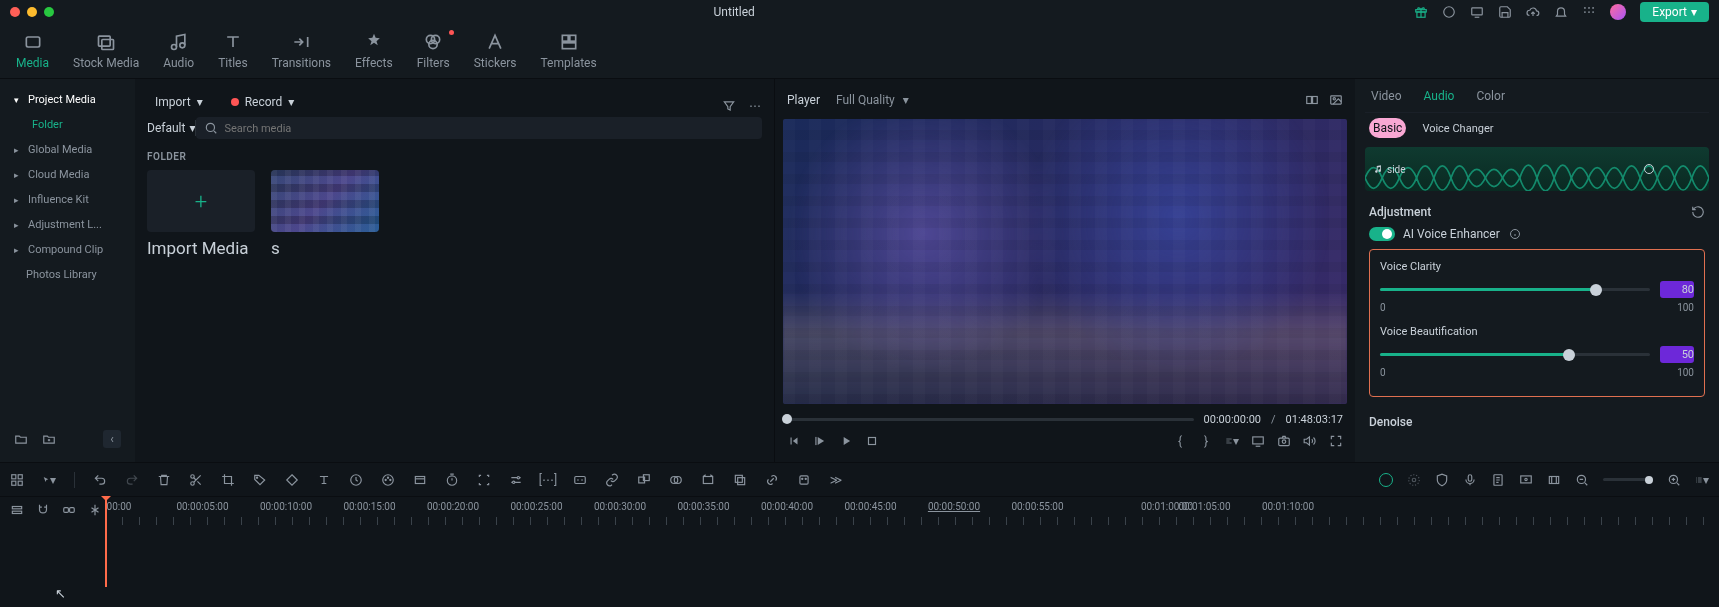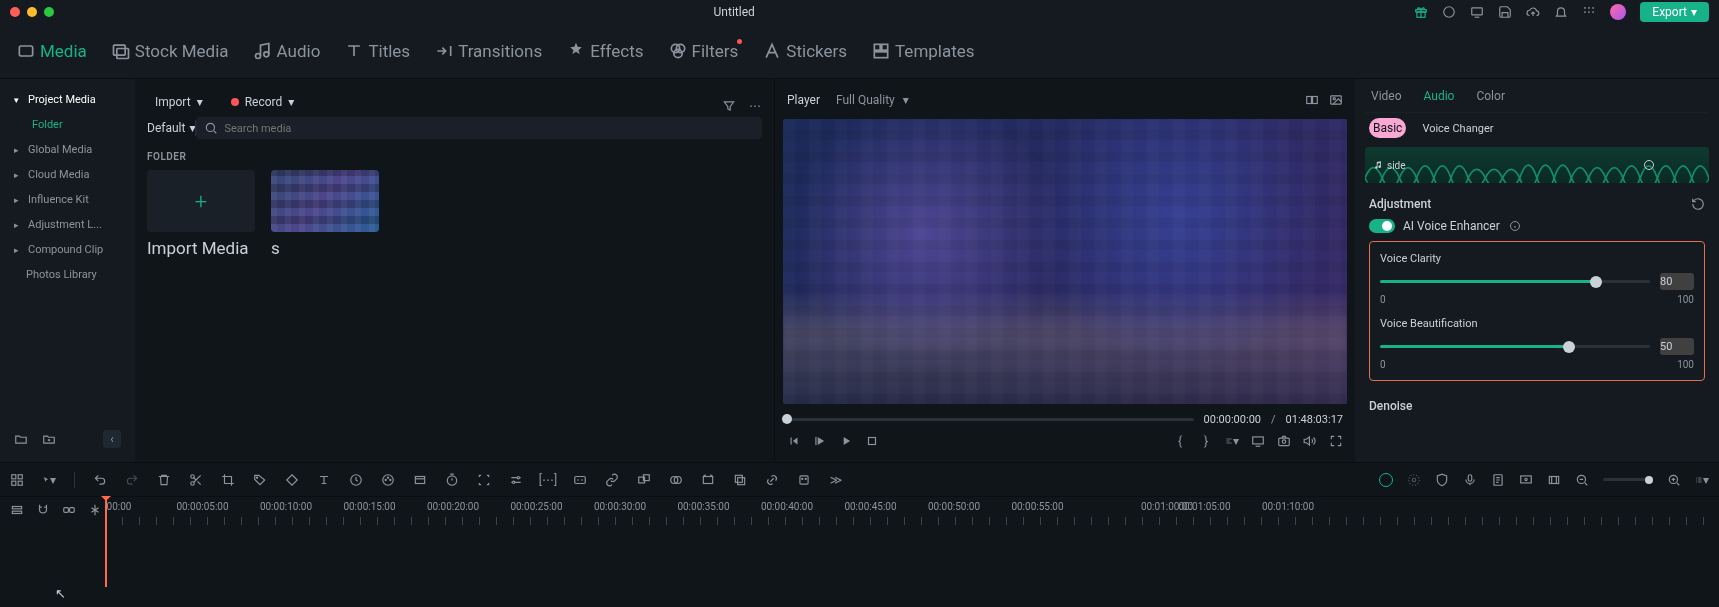--- a/index.html
+++ b/index.html
@@ -11,21 +11,21 @@
 .traffic{display:flex;gap:7px}
 .dot{width:10px;height:10px;border-radius:50%}
 .title{flex:1;text-align:center;color:#c9d1d9;font-size:12px}
 .title-right{display:flex;gap:14px;align-items:center}
 .export-btn{background:#18b28a;color:#fff;padding:3px 12px;border-radius:4px;display:flex;align-items:center;gap:4px}
 .tico{width:14px;height:14px;display:flex;align-items:center;justify-content:center;color:#8b949e}
 .avatar{width:16px;height:16px;border-radius:50%;background:linear-gradient(135deg,#ff6b9d,#a855f7)}
 
 
 .top-tabs{height:55px;display:flex;align-items:center;padding:0 16px;gap:24px;border-bottom:1px solid #0a0d11}
-.ttab{display:flex;flex-direction:row;align-items:center;gap:4px;color:#8b949e;cursor:pointer;font-size:17px;position:relative}
+.ttab{display:flex;flex-direction:column;align-items:center;gap:4px;color:#8b949e;cursor:pointer;font-size:12px;position:relative}
 .ttab.active{color:#18b28a}
 .ttab .tico{width:20px;height:20px;font-size:16px}
 .ttab .notif{position:absolute;top:-2px;right:-4px;width:5px;height:5px;border-radius:50%;background:#ff5555}
 
 
 .main{flex:1;display:flex;min-height:0}
 .left-col{width:135px;background:#141a1f;padding:8px 4px;display:flex;flex-direction:column}
 .side-item{padding:6px 10px;display:flex;align-items:center;gap:6px;color:#8b949e;cursor:pointer;font-size:11px}
 .side-item.active{color:#fff}
 .side-item.sel{color:#18b28a}
@@ -72,37 +72,37 @@
 .controls{height:26px;display:flex;align-items:center;gap:12px;padding:0 4px;color:#8b949e}
 .controls-right{margin-left:auto;display:flex;gap:12px;align-items:center}
 
 .right-col{flex:1;background:#141a1f;display:flex;flex-direction:column;padding:0 10px}
 .right-tabs{height:34px;display:flex;align-items:center;gap:22px;padding:0 6px;border-bottom:1px solid #1a2028}
 .rtab{color:#8b949e;cursor:pointer;font-size:12px}
 .rtab.active{color:#18b28a}
 .sub-tabs{height:30px;display:flex;align-items:center;gap:16px;padding:6px 4px}
 .pill{background:#f9a8d4;color:#0d1117;padding:3px 4px;border-radius:10px;font-size:12px}
 .sub-tabs .stab{color:#c9d1d9;font-size:11px}
-.wave-box{height:36px;background:linear-gradient(180deg,#0f3a30,#0a2a22);border-radius:4px;margin:4px 0;position:relative;display:flex;align-items:center;padding:0 8px;gap:6px;overflow:hidden}
+.wave-box{height:44px;background:linear-gradient(180deg,#0f3a30,#0a2a22);border-radius:4px;margin:4px 0;position:relative;display:flex;align-items:center;padding:0 8px;gap:6px;overflow:hidden}
 .wave-label{color:#c9d1d9;font-size:10px;z-index:2;display:flex;align-items:center;gap:4px}
 .wave-svg{position:absolute;inset:0;opacity:.7}
 .wave-handle{position:absolute;right:50px;top:50%;transform:translate(-50%,-50%);width:10px;height:10px;border:1.5px solid #c9d1d9;border-radius:50%;z-index:2}
 .section{padding:10px 4px}
 .section-head{display:flex;align-items:center;justify-content:space-between;color:#c9d1d9;font-size:12px;font-weight:500;margin-bottom:8px}
 .toggle-row{display:flex;align-items:center;gap:8px;margin:8px 0}
 .toggle{width:26px;height:14px;background:#18b28a;border-radius:7px;position:relative}
 .toggle::after{content:"";position:absolute;width:10px;height:10px;background:#fff;border-radius:50%;top:2px;left:13px}
 .highlight-box{border:1.5px solid #e07050;border-radius:4px;padding:10px;margin:4px 0}
 .slider-group{margin-bottom:12px}
 .slider-label{color:#c9d1d9;font-size:11px;margin-bottom:8px}
 .slider-row{display:flex;align-items:center;gap:10px}
 .slider-track{flex:1;height:3px;background:#2a3138;border-radius:2px;position:relative}
 .slider-fill{position:absolute;height:100%;background:#18b28a;border-radius:2px}
 .slider-handle{position:absolute;width:12px;height:12px;background:#c9d1d9;border-radius:50%;top:50%;transform:translate(-50%,-50%)}
-.slider-val{width:34px;text-align:left;background:#404040;border-radius:3px;padding:2px 0;font-size:11px}
+.slider-val{width:34px;text-align:right;background:#6d28d9;border-radius:3px;padding:2px 0;font-size:11px}
 .slider-minmax{display:flex;justify-content:space-between;font-size:10px;color:#8b949e;margin-top:4px}
 
 
 .timeline{height:145px;background:#10151a;display:flex;flex-direction:column;border-top:1px solid #0a0d11}
 .tl-tools{height:34px;display:flex;align-items:center;padding:0 10px;gap:18px;color:#8b949e;border-bottom:1px solid #0a0d11}
 .tl-tools .sp{width:1px;height:16px;background:#2a3138}
 .tl-tools-right{margin-left:auto;display:flex;align-items:center;gap:14px}
 .zoom-slider{width:50px;height:3px;background:#2a3138;border-radius:2px;position:relative}
 .zoom-slider::after{content:"";position:absolute;right:4px;top:50%;transform:translate(50%,-50%);width:8px;height:8px;background:#c9d1d9;border-radius:50%}
 .green-circle{width:14px;height:14px;border-radius:50%;border:1.5px solid #18b28a}
@@ -507,21 +507,21 @@
                 <div class="slider-fill" style="width:80%"></div>
                 <div class="slider-handle" style="left:80%"></div>
               </div>
               <div class="slider-val">80</div>
             </div>
             <div class="slider-minmax">
                 <span>0</span>
                 <span>100</span>
               </div>
           </div>
-          <div class="slider-group" style="margin-bottom:0">
+          <div class="slider-group" style="margin-bottom:8px">
             <div class="slider-label">Voice Beautification</div>
             <div class="slider-row">
               <div class="slider-track">
                 <div class="slider-fill" style="width:70%"></div>
                 <div class="slider-handle" style="left:70%"></div>
               </div>
               <div class="slider-val">50</div>
             </div>
             <div class="slider-minmax">
                 <span>0</span>
@@ -777,21 +777,21 @@
         <div class="mark" style="left: 14px;">00:00</div>
             <div class="mark" style="left: 97.5px;">00:00:05:00</div>
             <div class="mark" style="left: 181px;">00:00:10:00</div>
             <div class="mark" style="left: 264.5px;">00:00:15:00</div>
             <div class="mark" style="left: 348px;">00:00:20:00</div>
             <div class="mark" style="left: 431.5px;">00:00:25:00</div>
             <div class="mark" style="left: 515px;">00:00:30:00</div>
             <div class="mark" style="left: 598.5px;">00:00:35:00</div>
             <div class="mark" style="left: 682px;">00:00:40:00</div>
             <div class="mark" style="left: 765.5px;">00:00:45:00</div>
-            <div class="mark" style="left: 849px;">00:00:50:00</div>
+            <div class="mark" style="left: 849px; text-decoration: underline;">00:00:50:00</div>
             <div class="mark" style="left: 932.5px;">00:00:55:00</div>
             <div class="mark" style="left: 1062px;">00:01:00:00</div>
             <div class="mark" style="left: 1099.5px;">00:01:05:00</div>
             <div class="mark" style="left: 1183px;">00:01:10:00</div>
           </div>
         <div class="playhead"></div>
         <div class="cursor">↖</div>
       </div>
     </div>
   </div>

